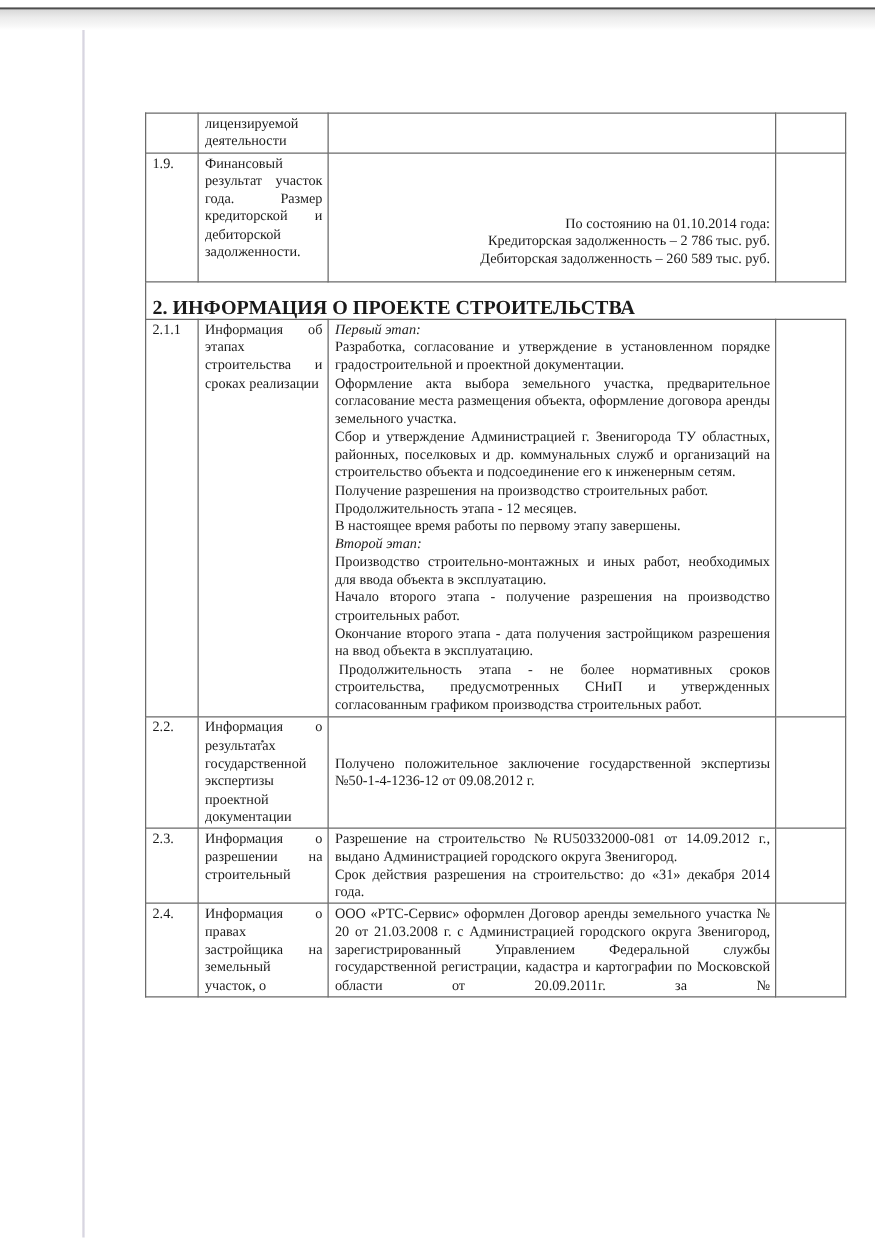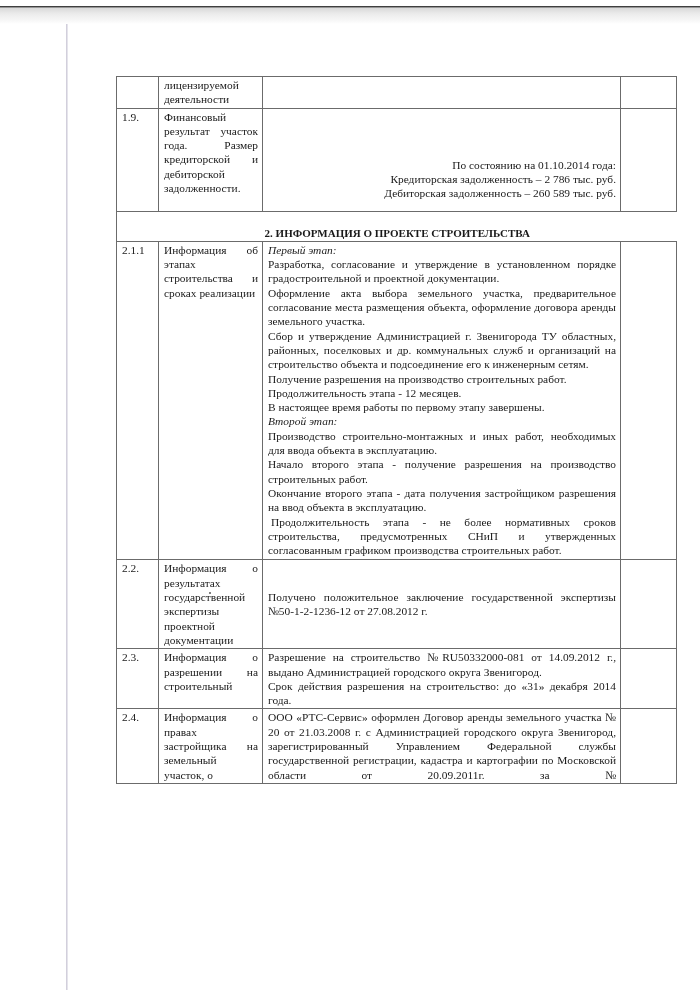--- a/index.html
+++ b/index.html
@@ -9,33 +9,33 @@
   }
   .scan-top {
     position:absolute; left:0; top:6px; width:700px; height:18px;
     background:linear-gradient(#2a2a2a 0px, #555 1px, #d9d9d9 2px, #ececec 8px, #f6f6f6 14px, #ffffff 18px);
   }
   .scan-left {
     position:absolute; left:66px; top:24px; width:2px; height:966px;
     background:linear-gradient(90deg, #c9c5d4, #eeeef3);
   }
   table.doc {
-    position:absolute; left:116px; top:76px; width:560px;
+    position:absolute; left:116px; top:90px; width:560px;
     border-collapse:collapse; table-layout:fixed;
     font-size:11.4px; line-height:14.3px;
   }
   table.doc td {
     border:1px solid #6b6b6b; vertical-align:top; padding:1px 4px 1px 5px;
   }
   col.c1 { width:42px; } col.c2 { width:104px; } col.c3 { width:358px; } col.c4 { width:56px; }
   .lbl { text-align:justify; text-align-last:left; }
   .just { text-align:justify; }
   .just-line { text-align:justify; text-align-last:justify;margin-top:20px; }
   .it { font-style:italic; }
-  .section { text-align:center; font-weight:bold; font-size:11px; padding-top:14px !important; border-left:1px solid #6b6b6b; }
+  .section { font-weight:bold; font-size:16px; padding-top:14px !important; border-left:1px solid #6b6b6b; }
   .bottom-pad { padding-bottom:2px; }
   .p { margin:0; }
   .vcenter { vertical-align:middle !important; }
   .dot { position:absolute; left:209px; top:592px; width:2px; height:2px; background:#555; border-radius:1px; }
 </style>
 </head>
 <body>
 
 <div class="scan-top"></div>
 <div class="scan-left"></div>
@@ -82,21 +82,21 @@
         <p class="p">Производство строительно-монтажных и иных работ, необходимых для ввода объекта в эксплуатацию.</p>
         <p class="p">Начало второго этапа - получение разрешения на производство строительных работ.</p>
         <p class="p">Окончание второго этапа - дата получения застройщиком разрешения на ввод объекта в эксплуатацию.</p>
         <p class="p" style="text-indent:3px">Продолжительность этапа - не более нормативных сроков строительства, предусмотренных СНиП и утвержденных согласованным графиком производства строительных работ.</p>
       </td>
       <td></td>
     </tr>
     <tr style="height:86px">
       <td>2.2.</td>
       <td class="lbl">Информация о результатах государственной экспертизы проектной документации</td>
-      <td class="just vcenter">Получено положительное заключение государственной экспертизы №50-1-2-1236-12 от 27.08.2012 г.</td>
+      <td class="just vcenter">Получено положительное заключение государственной экспертизы №50-1-4-1236-12 от 09.08.2012 г.</td>
       <td></td>
     </tr>
     <tr>
       <td>2.3.</td>
       <td class="lbl">Информация о разрешении на строительный</td>
       <td class="just">
         <p class="p">Разрешение на строительство №RU50332000-081 от 14.09.2012 г., выдано Администрацией городского округа Звенигород.</p>
         <p class="p">Срок действия разрешения на строительство: до «31» декабря 2014 года.</p>
       </td>
       <td></td>

